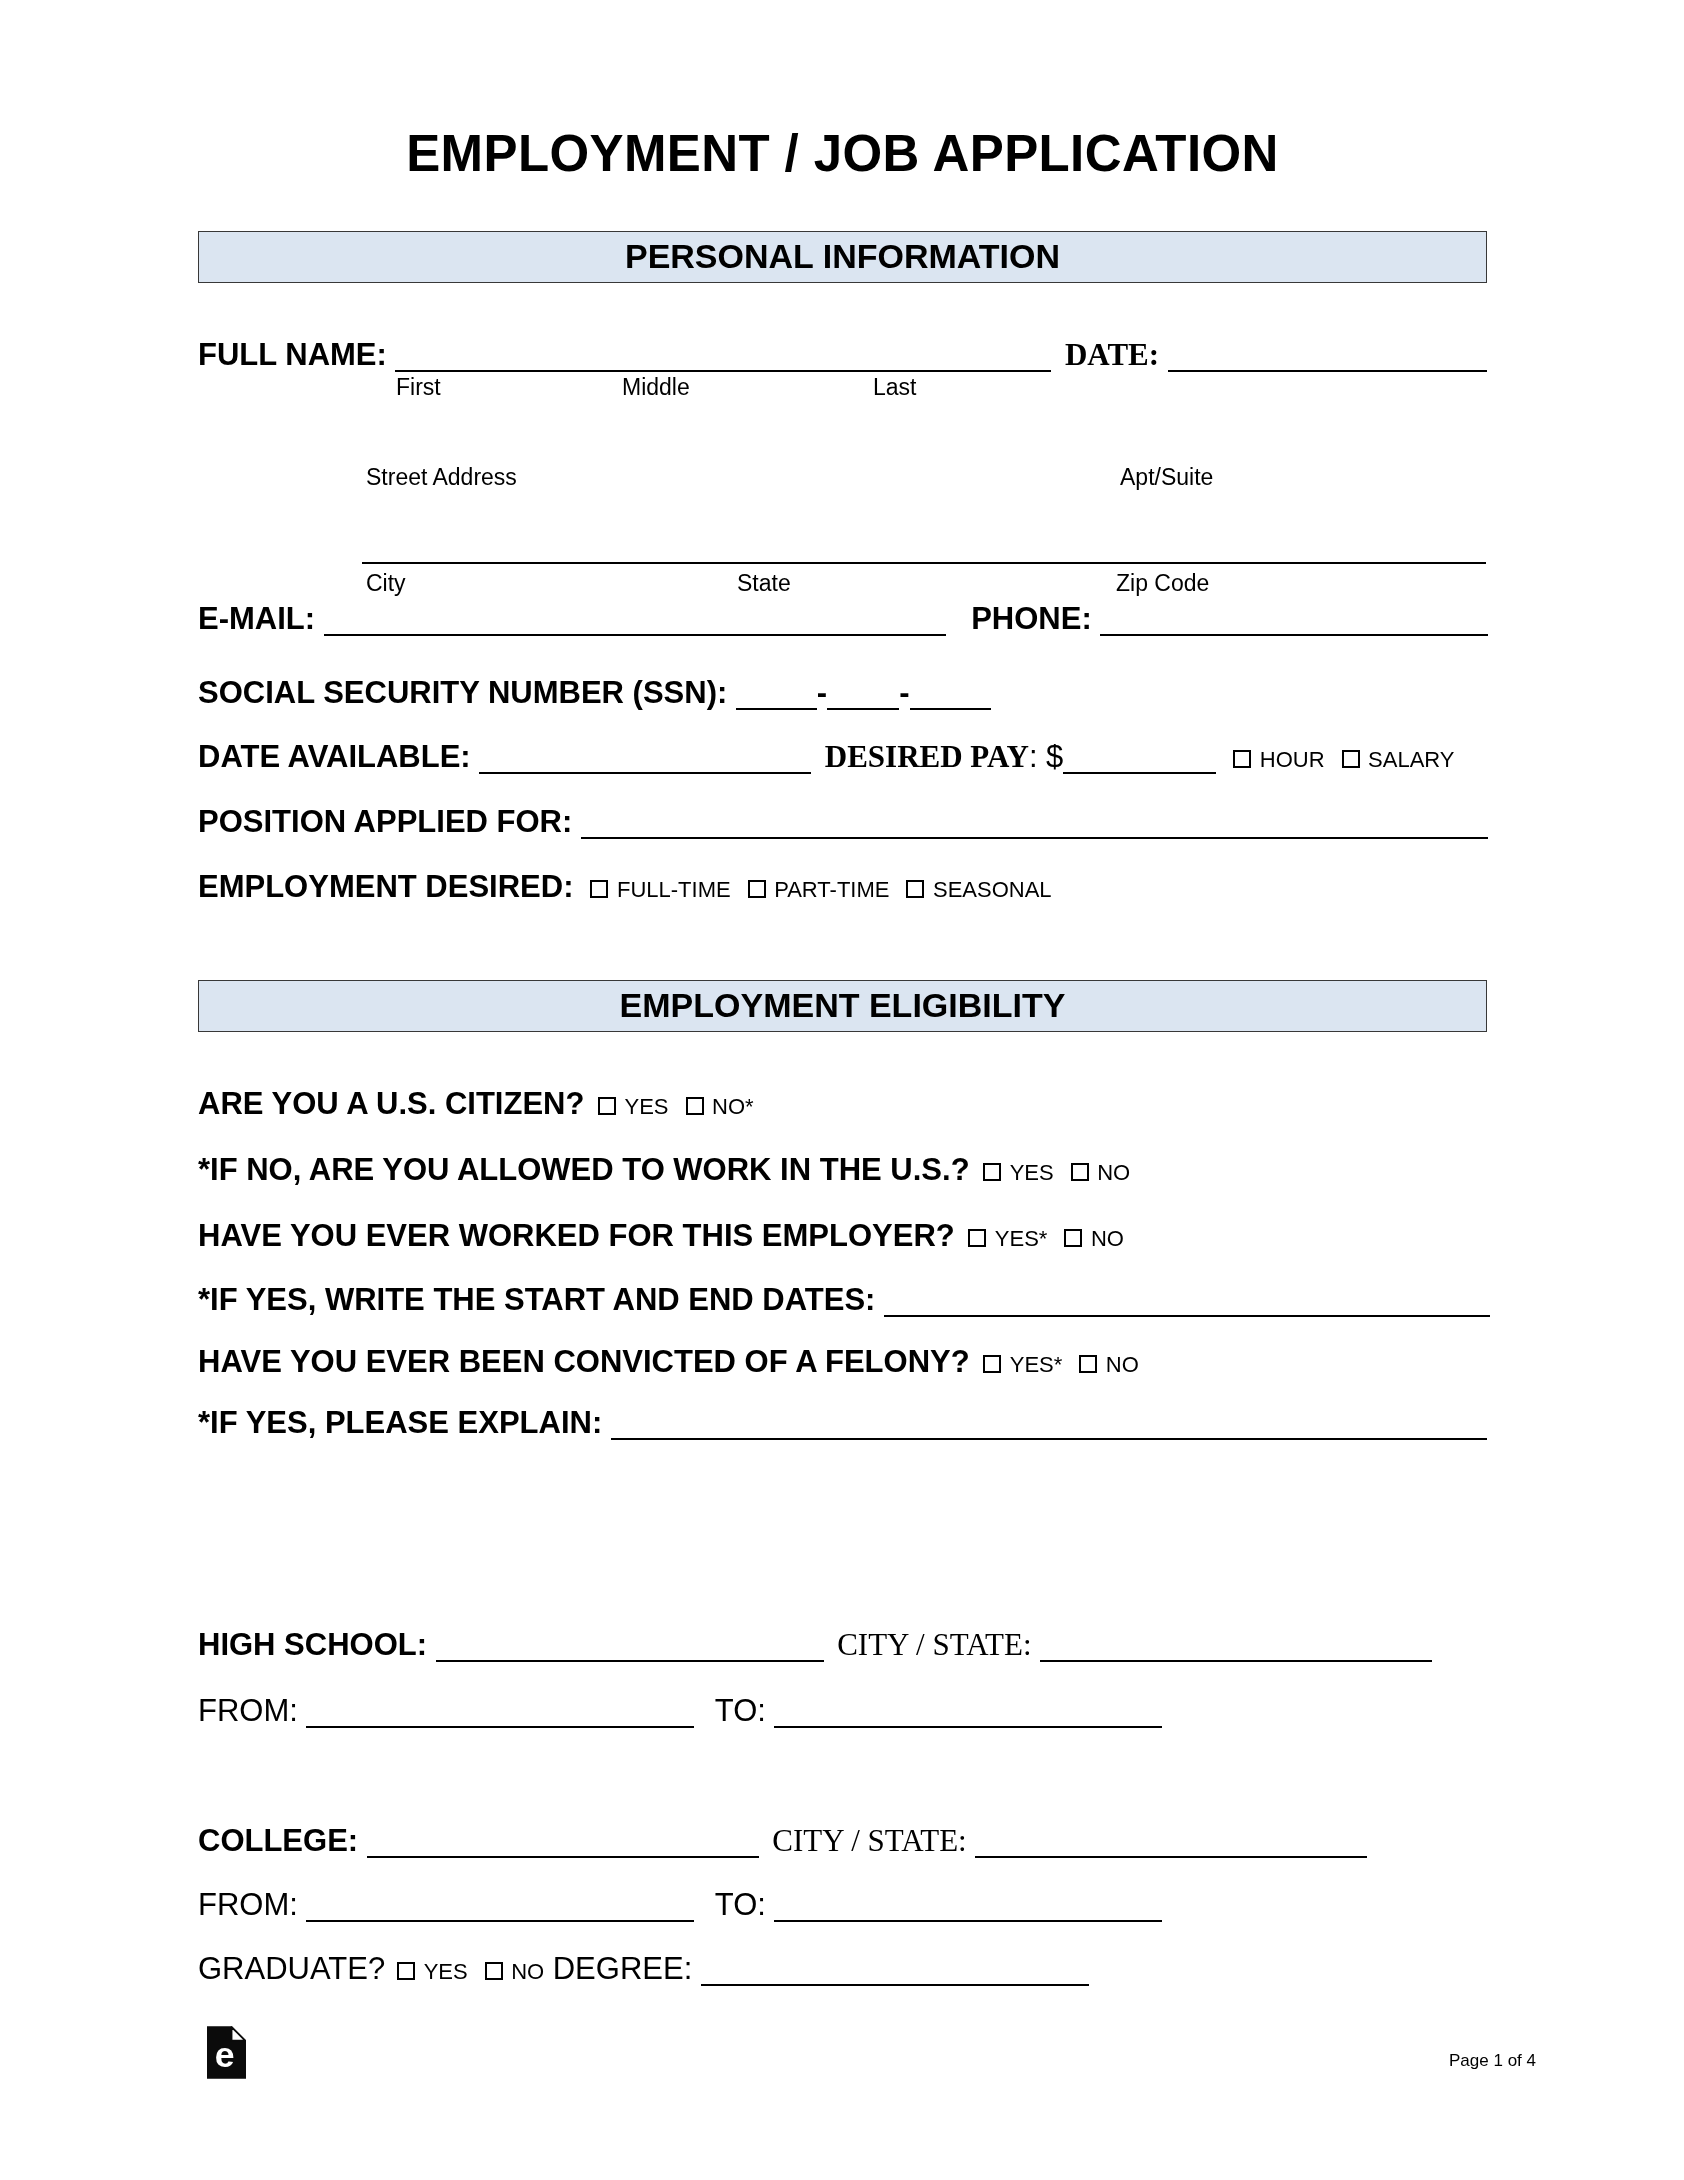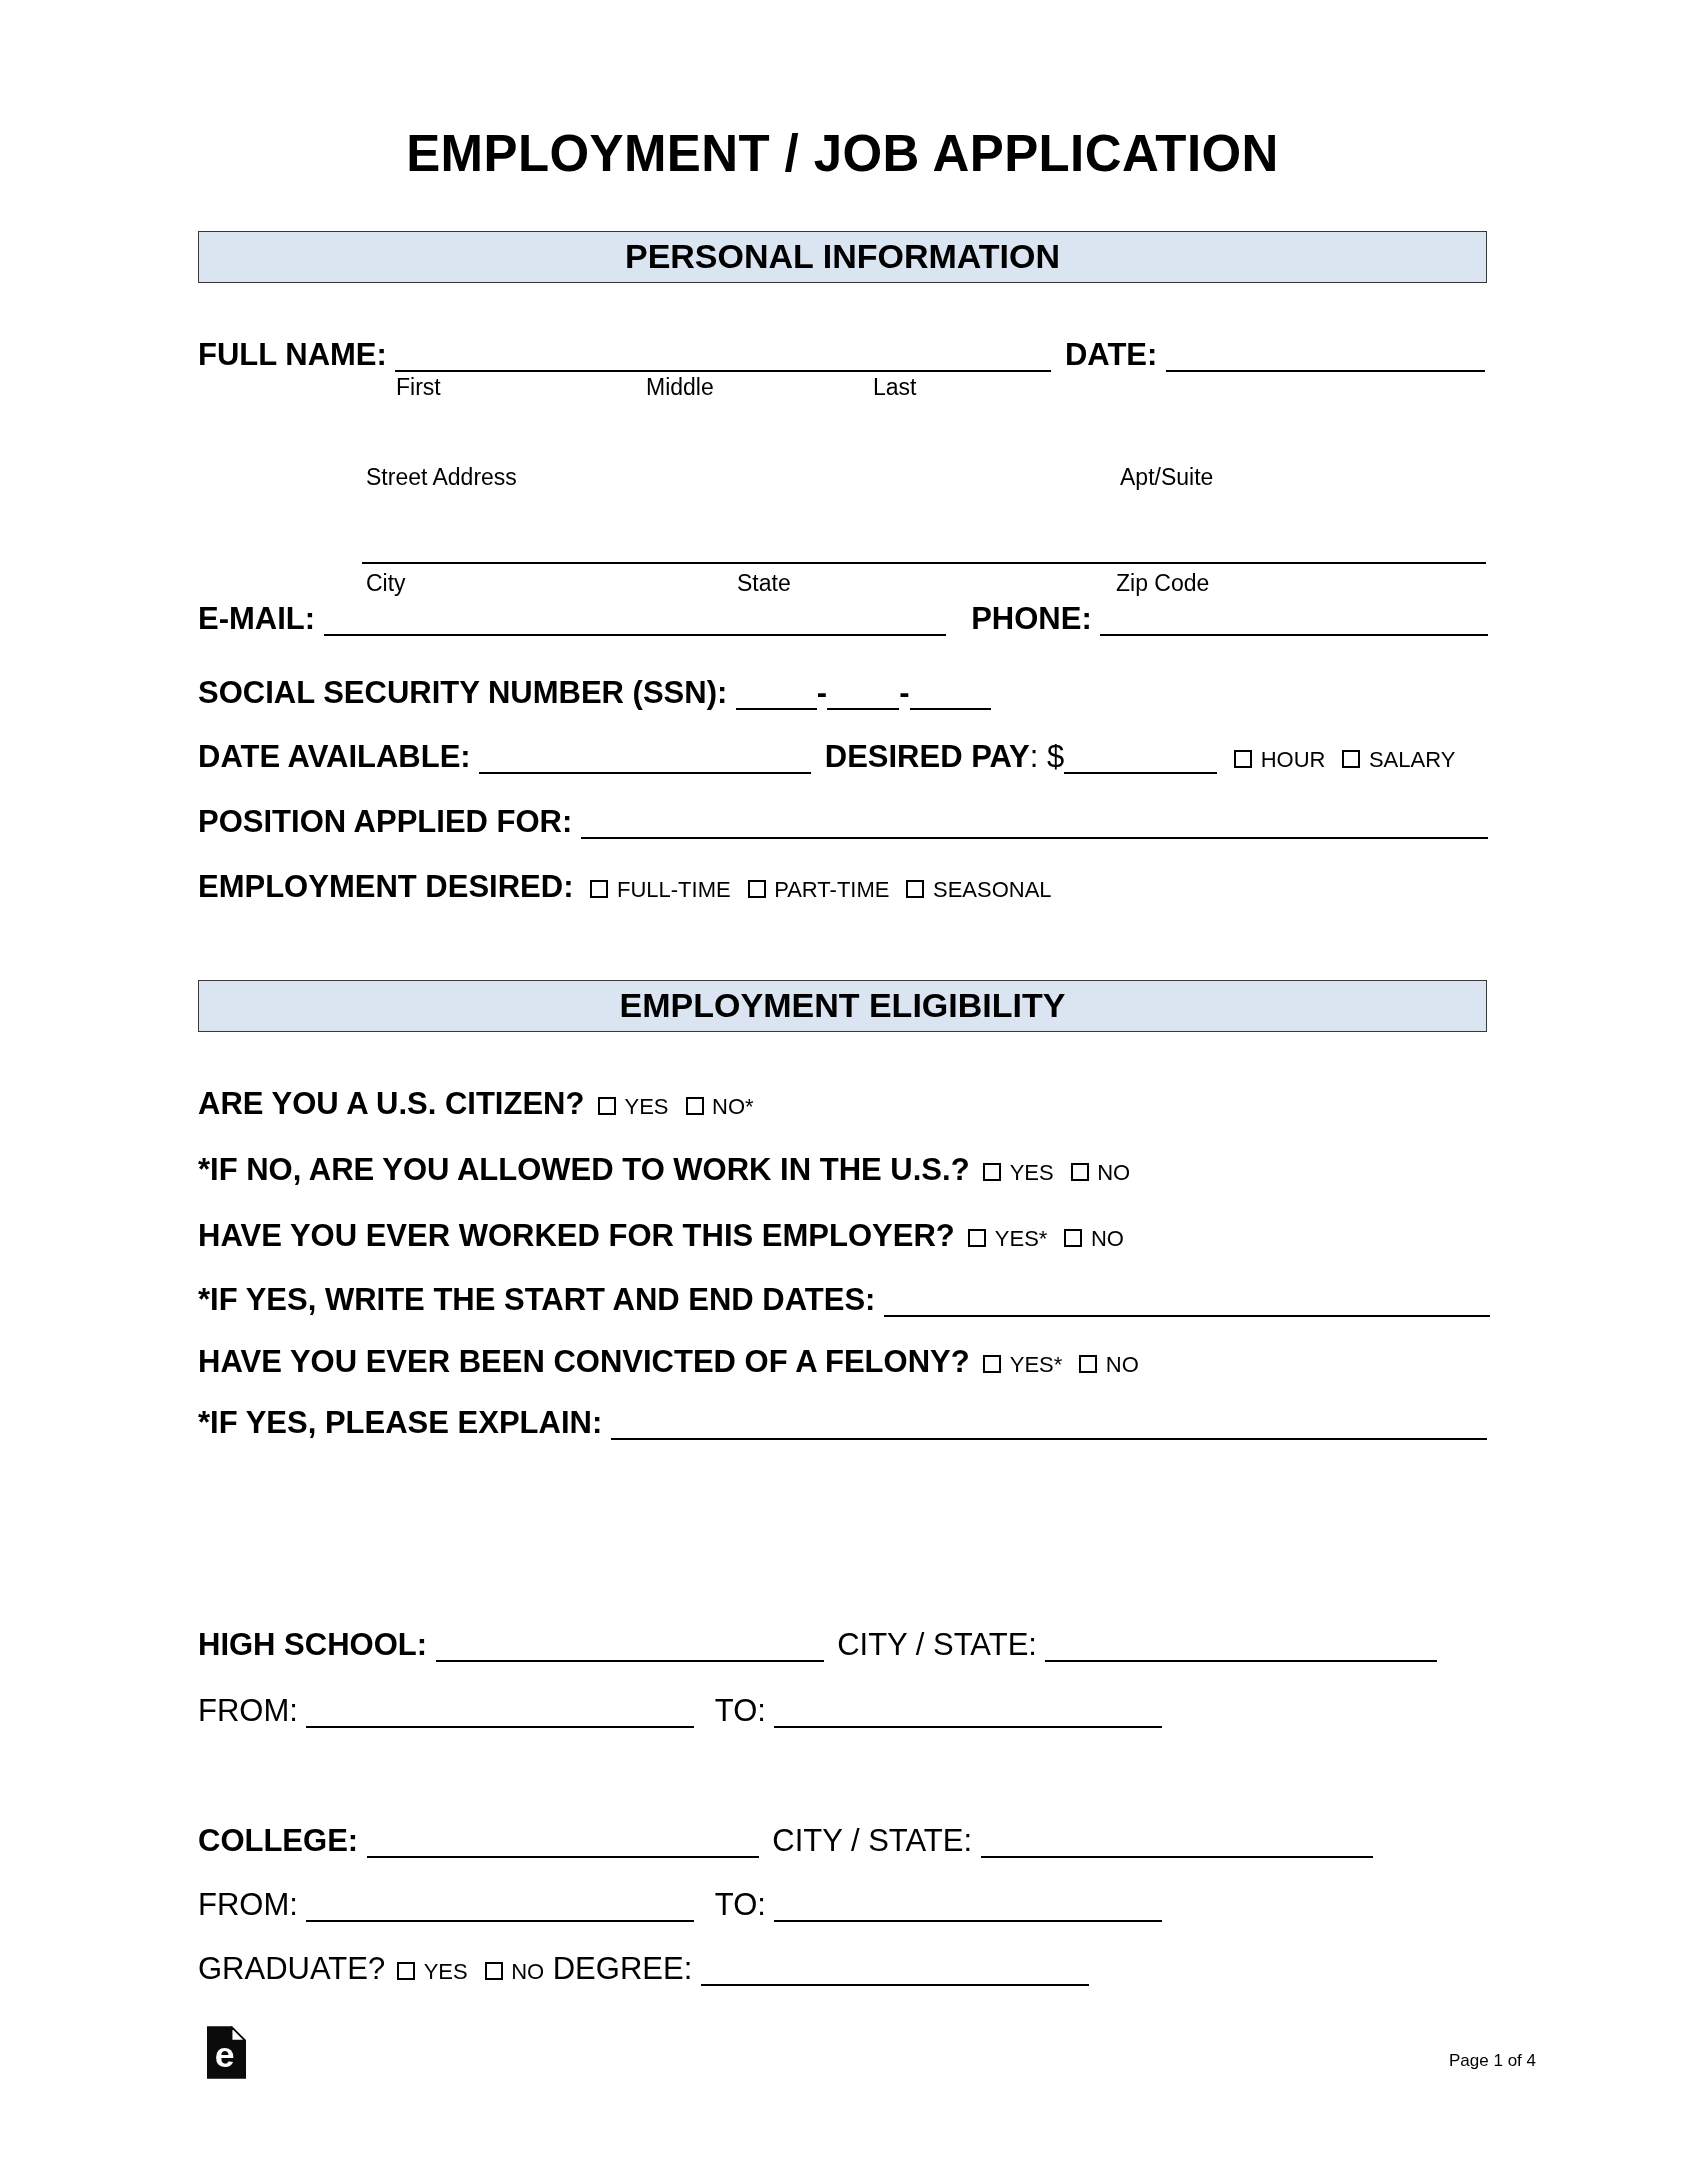--- a/index.html
+++ b/index.html
@@ -36,21 +36,21 @@
     border-bottom:2.6px solid #000000;
     vertical-align:-6.8px; margin-left:8.5px;
   }
   .cb {
     display:inline-block; width:18px; height:18px;
     border:2.6px solid #000000; background:#ffffff;
     vertical-align:-0.9px; margin-left:17px; margin-right:0;
   }
   .cap { font-size:22px; margin-left:8.5px; }
   .sep { font-weight:bold; }
-  .ml16 { margin-left:13.6px; }
+  .ml16 { margin-left:13.6px;font-family:Liberation Serif, serif; }
   .ml24 { margin-left:20.4px;margin-top:20px; }
   .ml30 { margin-left:25.6px; }
   .ml10 { margin-left:8.5px; }
   .footer-page {
     position:absolute; top:2052px; right:149px;
     font-size:17px; line-height:1;
   }
   .logo { position:absolute; top:2026px; left:207px; }
 </style>
 </head>
@@ -60,21 +60,21 @@
 
   <div class="title">EMPLOYMENT / JOB APPLICATION</div>
 
   <div class="band" style="top:231px">PERSONAL INFORMATION</div>
 
   <div class="row" style="top:339px">
     <span class="b">FULL NAME:</span><span class="bl" style="width:656px"></span><span class="b ml16">DATE:</span><span class="bl" style="width:319px"></span>
   </div>
   <div class="row sub" style="top:376px">
     <span style="left:396px">First</span>
-    <span style="left:646px">Middle</span>
+    <span style="left:622px">Middle</span>
     <span style="left:873px">Last</span>
   </div>
 
   <div class="row sub" style="top:466px">
     <span style="left:366px">Street Address</span>
     <span style="left:1120px">Apt/Suite</span>
   </div>
 
   <div class="row" style="top:531px">
     <span class="bl" style="width:1124px; margin-left:164px"></span>

